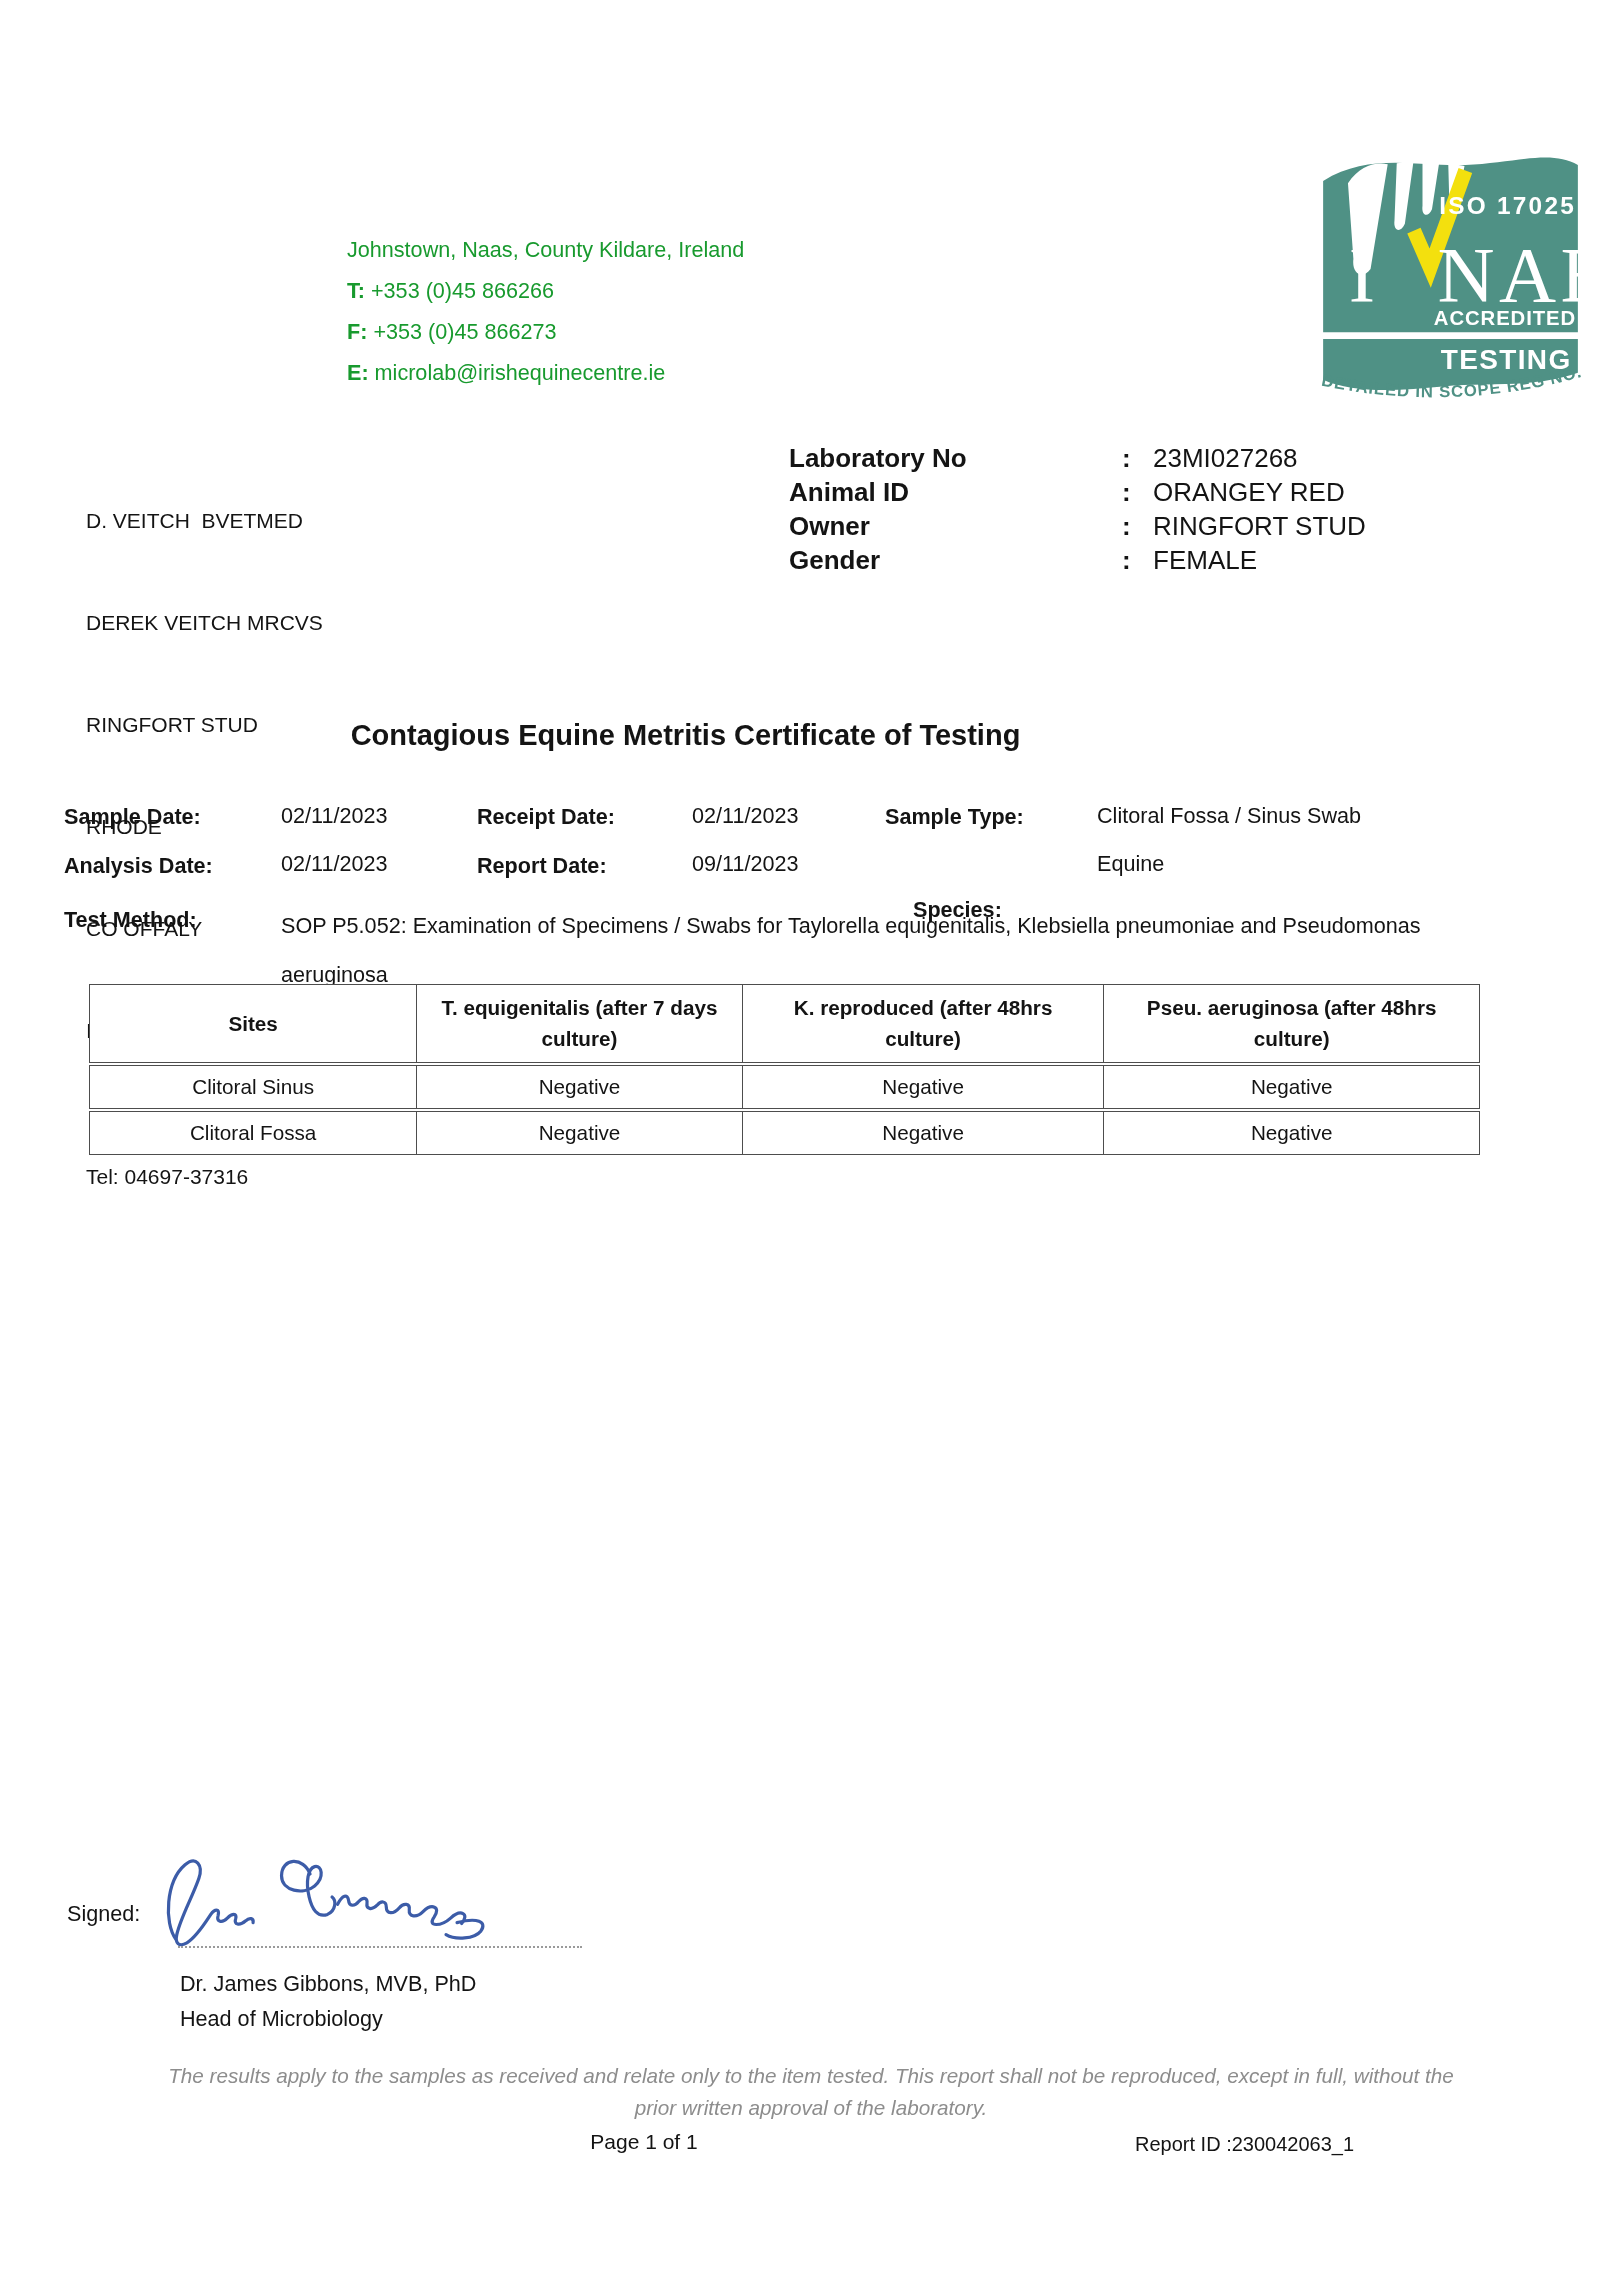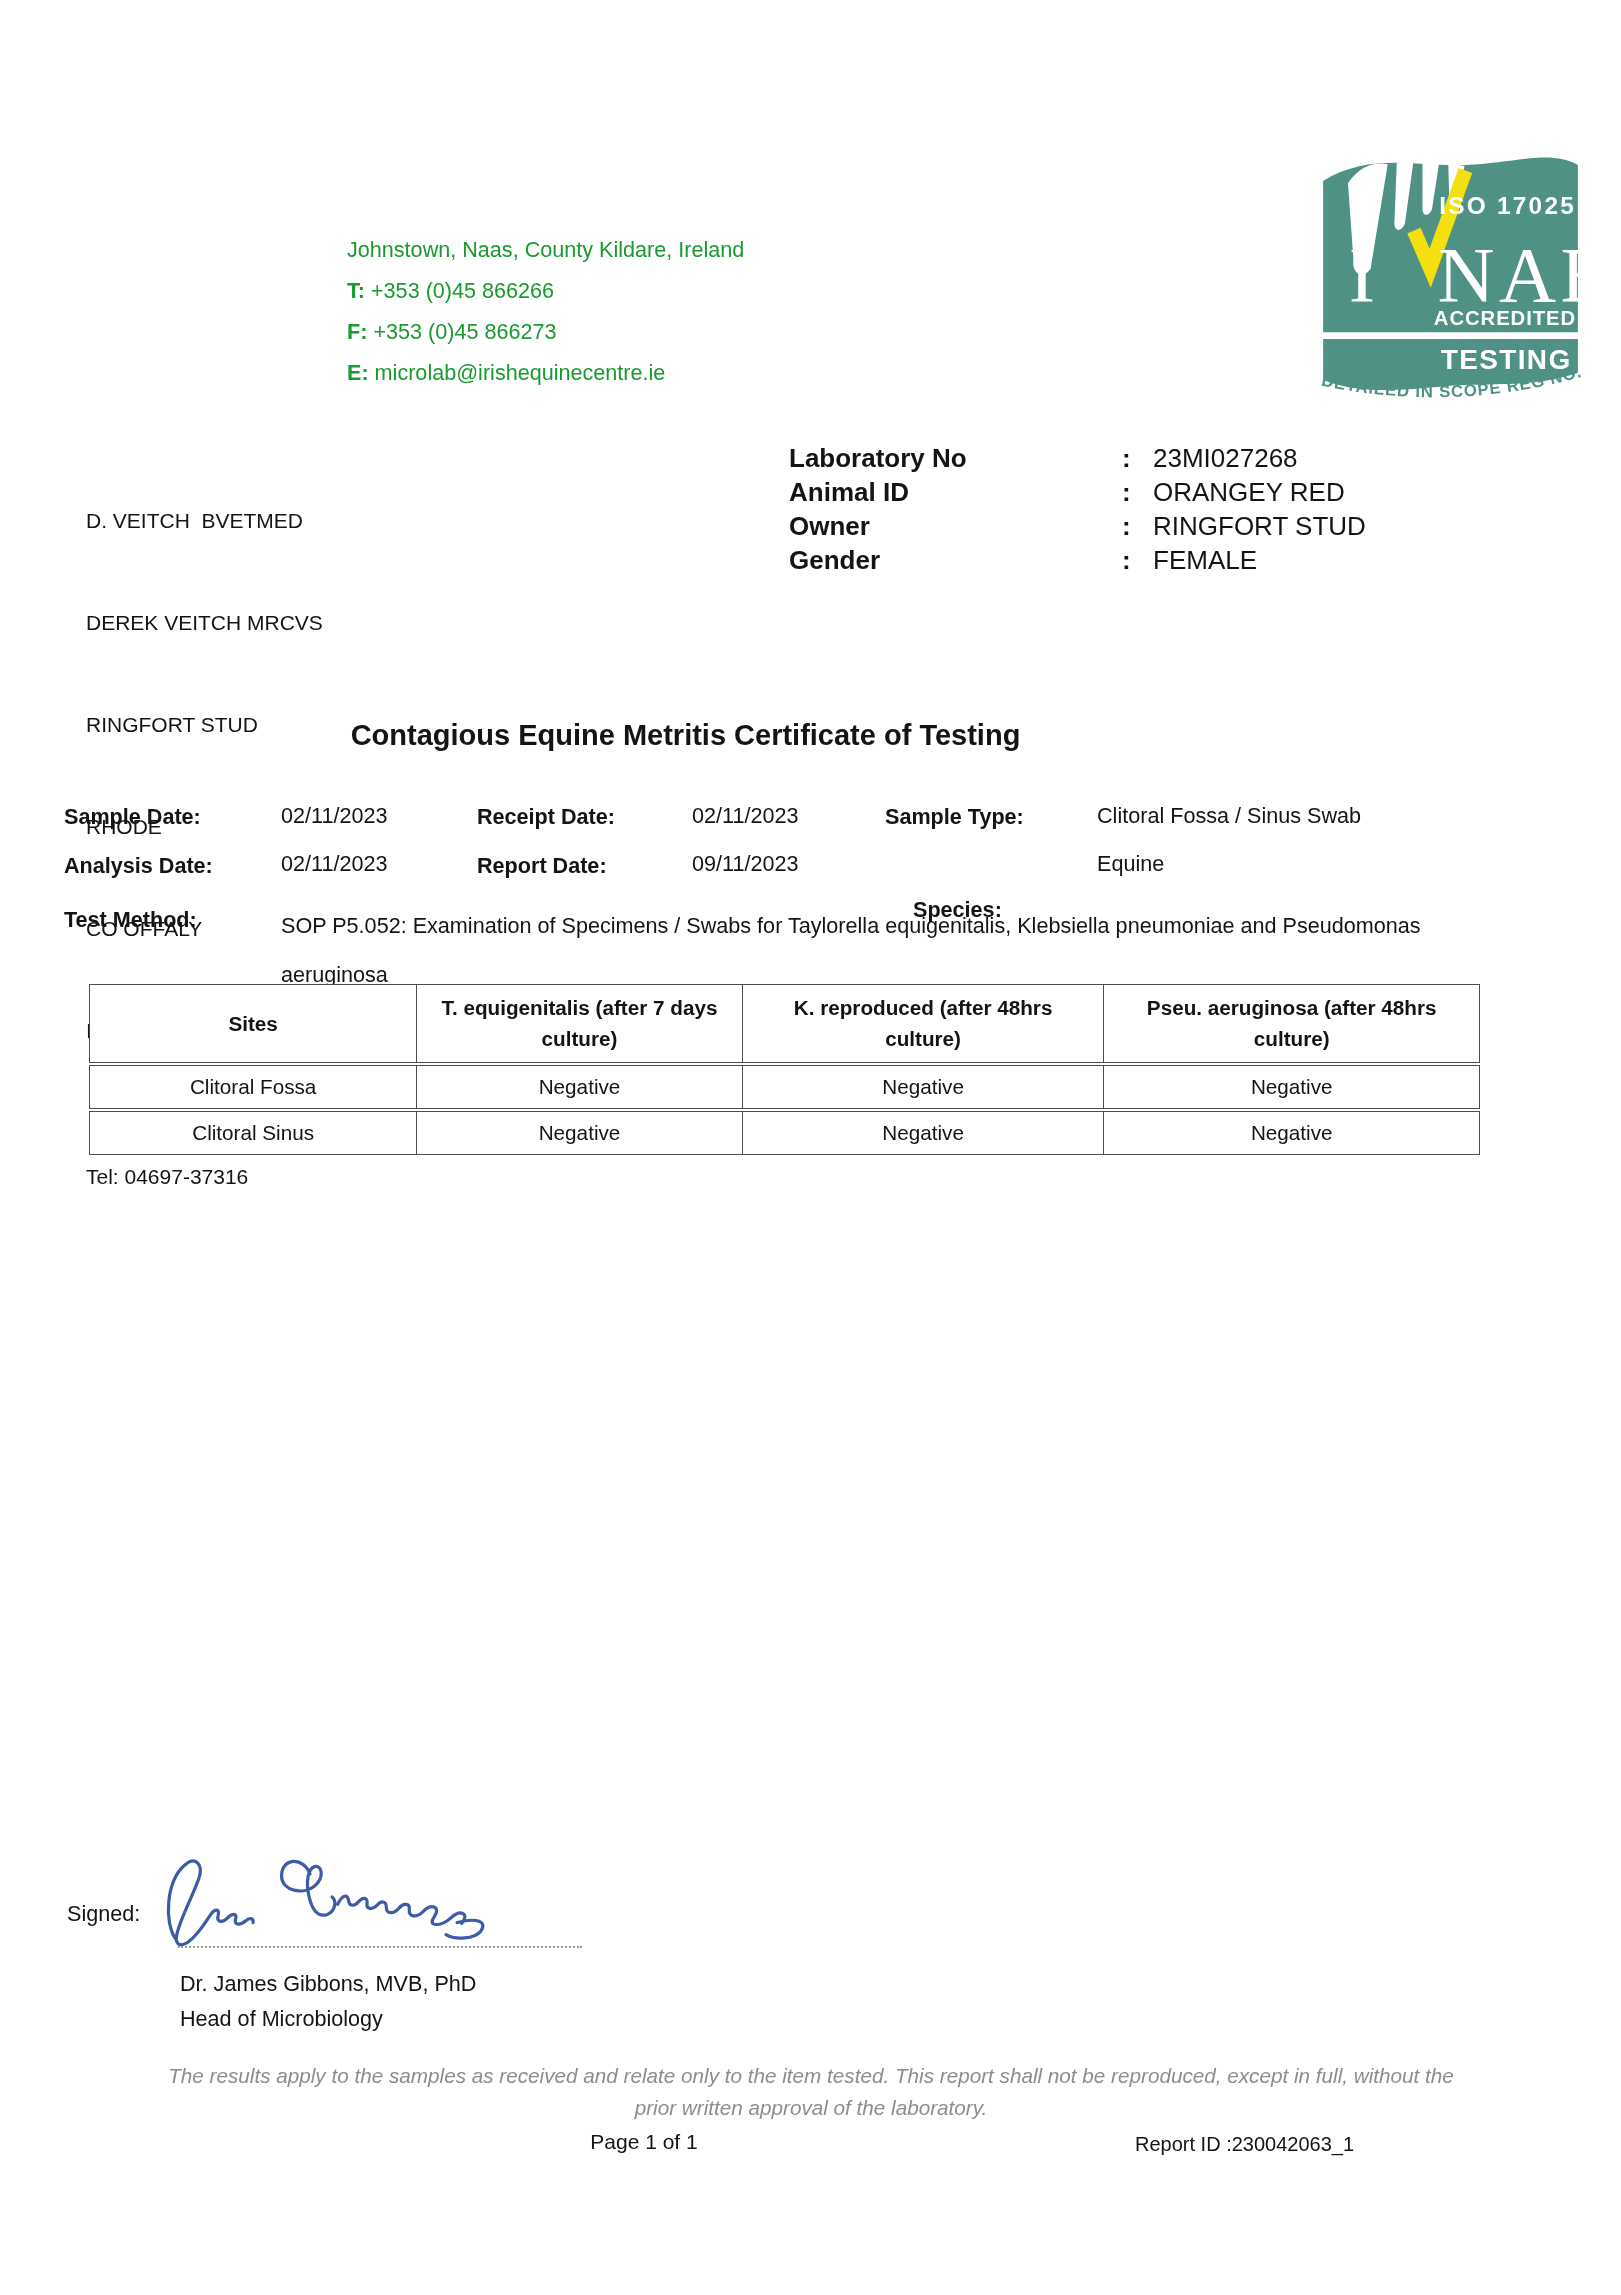--- a/index.html
+++ b/index.html
@@ -173,27 +173,27 @@
     <thead>
       <tr>
         <th>Sites</th>
         <th>T. equigenitalis (after 7 days culture)</th>
         <th>K. reproduced (after 48hrs culture)</th>
         <th>Pseu. aeruginosa (after 48hrs culture)</th>
       </tr>
     </thead>
     <tbody>
       <tr>
-        <td>Clitoral Fossa</td>
+        <td>Clitoral Sinus</td>
         <td>Negative</td>
         <td>Negative</td>
         <td>Negative</td>
       </tr>
       <tr>
-        <td>Clitoral Sinus</td>
+        <td>Clitoral Fossa</td>
         <td>Negative</td>
         <td>Negative</td>
         <td>Negative</td>
       </tr>
     </tbody>
   </table>
 
   <div>
     <span class="abs signed-label">Signed:</span>
     <svg class="abs signature-svg" width="340" height="106" viewBox="0 0 740 230">

